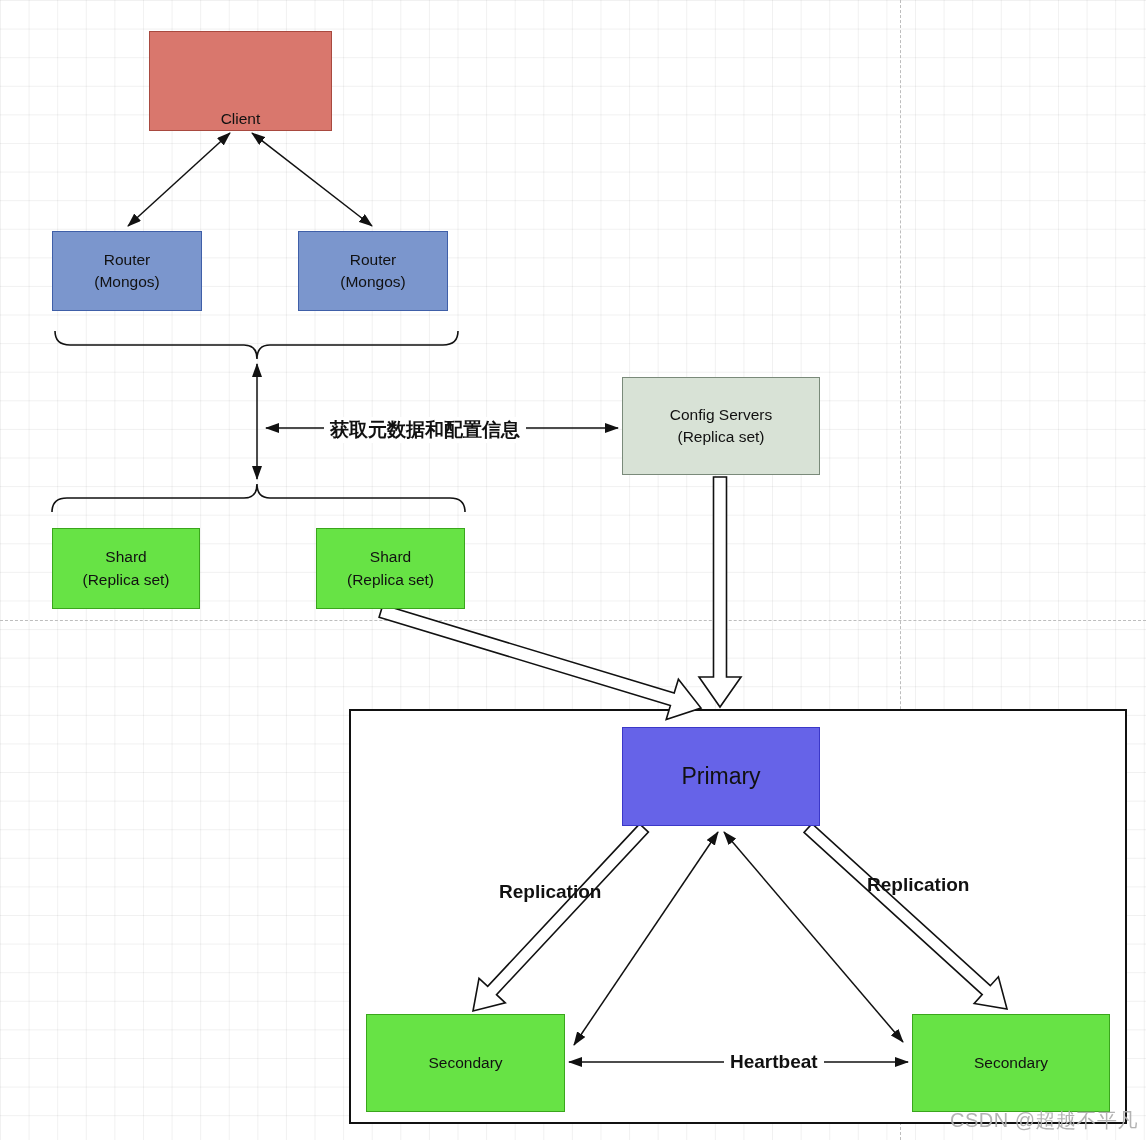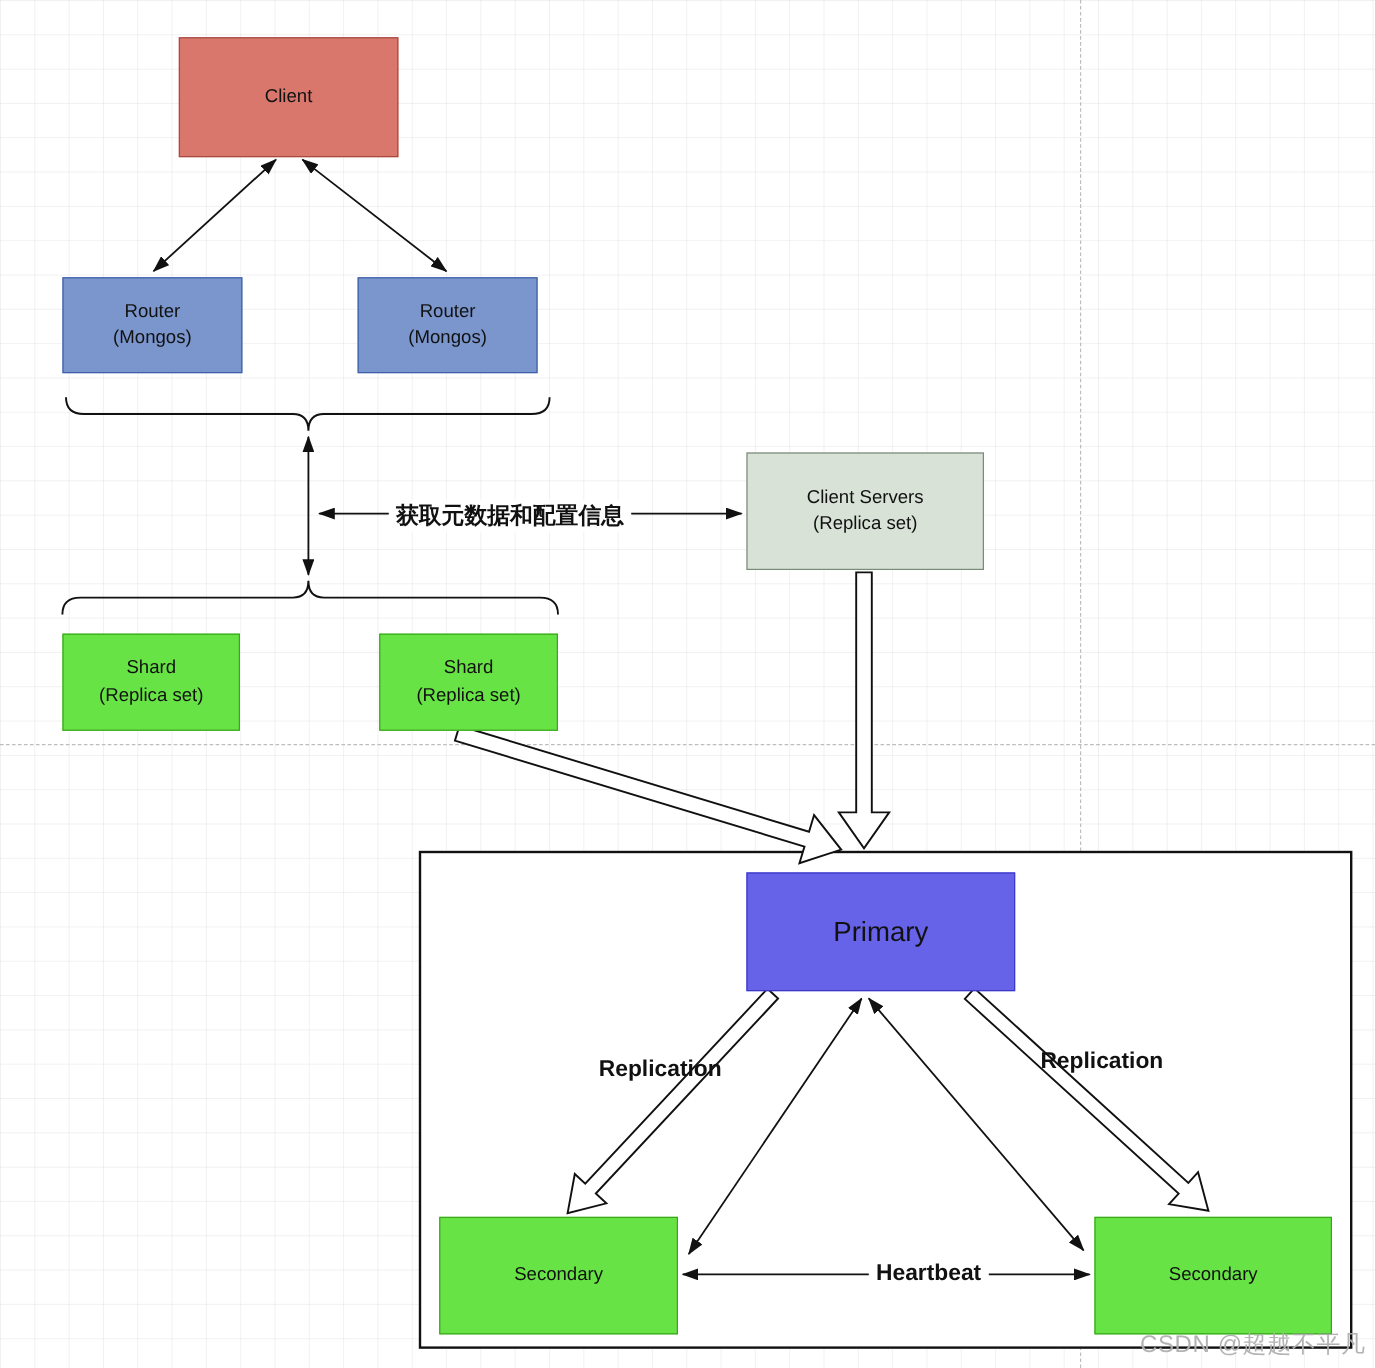--- a/index.html
+++ b/index.html
@@ -73,50 +73,50 @@
       <line x1="266" y1="428" x2="618" y2="428" stroke="#111" stroke-width="1.5" marker-start="url(#ah)" marker-end="url(#ah)"></line>
       <line x1="718" y1="832" x2="574" y2="1045" stroke="#111" stroke-width="1.5" marker-start="url(#ah)" marker-end="url(#ah)"></line>
       <line x1="724" y1="832" x2="903" y2="1042" stroke="#111" stroke-width="1.5" marker-start="url(#ah)" marker-end="url(#ah)"></line>
       <line x1="569" y1="1062" x2="908" y2="1062" stroke="#111" stroke-width="1.5" marker-start="url(#ah)" marker-end="url(#ah)"></line>
       <polygon points="713.5,477.0 713.5,677.0 699.0,677.0 720.0,707.0 741.0,677.0 726.5,677.0 726.5,477.0" fill="#fff" stroke="#111" stroke-width="1.6"></polygon>
       <polygon points="379.1,617.2 670.4,705.5 666.2,719.4 701.0,708.0 678.4,679.2 674.2,693.1 382.9,604.8" fill="#fff" stroke="#111" stroke-width="1.6"></polygon>
       <polygon points="639.6,823.9 487.7,986.4 479.0,978.3 473.0,1011.0 505.3,1002.8 496.5,994.6 648.4,832.1" fill="#fff" stroke="#111" stroke-width="1.6"></polygon>
       <polygon points="804.0,832.4 982.2,994.6 974.2,1003.5 1007.0,1009.0 998.4,976.8 990.3,985.7 812.0,823.6" fill="#fff" stroke="#111" stroke-width="1.6"></polygon>
     </svg>
 
-  <div class="node" style="left: 149px; top: 31px; width: 183px; height: 100px; background-color: rgb(217, 119, 109); border-color: rgb(168, 73, 63);">
+  <div class="node" style="left: 149px; top: 31px; width: 183px; height: 100px; background-color: rgb(217, 119, 109); border-color: rgb(168, 73, 63); justify-content: flex-end;">
     <span>Client</span>
   </div>
 
   <div class="node" style="left: 52px; top: 231px; width: 150px; height: 80px; background-color: rgb(123, 150, 205); border-color: rgb(63, 95, 168);">
     <span>Router</span>
     <span>(Mongos)</span>
   </div>
 
   <div class="node" style="left: 298px; top: 231px; width: 150px; height: 80px; background-color: rgb(123, 150, 205); border-color: rgb(63, 95, 168);">
     <span>Router</span>
     <span>(Mongos)</span>
   </div>
 
   <div class="node" style="left: 622px; top: 377px; width: 198px; height: 98px; background-color: rgb(216, 226, 214); border-color: rgb(122, 138, 122);">
-    <span>Client Servers</span>
+    <span>Config Servers</span>
     <span>(Replica set)</span>
   </div>
 
   <div class="node" style="left: 52px; top: 528px; width: 148px; height: 81px; background-color: rgb(103, 227, 69); border-color: rgb(58, 166, 28);">
     <span>Shard</span>
     <span>(Replica set)</span>
   </div>
 
   <div class="node" style="left: 316px; top: 528px; width: 149px; height: 81px; background-color: rgb(103, 227, 69); border-color: rgb(58, 166, 28);">
     <span>Shard</span>
     <span>(Replica set)</span>
   </div>
 
-  <div class="node big-label" style="left: 622px; top: 727px; width: 224px; height: 99px; background-color: rgb(102, 99, 232); border-color: rgb(59, 56, 200);">
+  <div class="node big-label" style="left: 622px; top: 727px; width: 198px; height: 99px; background-color: rgb(102, 99, 232); border-color: rgb(59, 56, 200);">
     <span>Primary</span>
   </div>
 
   <div class="node" style="left: 366px; top: 1014px; width: 199px; height: 98px; background-color: rgb(103, 227, 69); border-color: rgb(58, 166, 28);">
     <span>Secondary</span>
   </div>
 
   <div class="node" style="left: 912px; top: 1014px; width: 198px; height: 98px; background-color: rgb(103, 227, 69); border-color: rgb(58, 166, 28);">
     <span>Secondary</span>
   </div>

